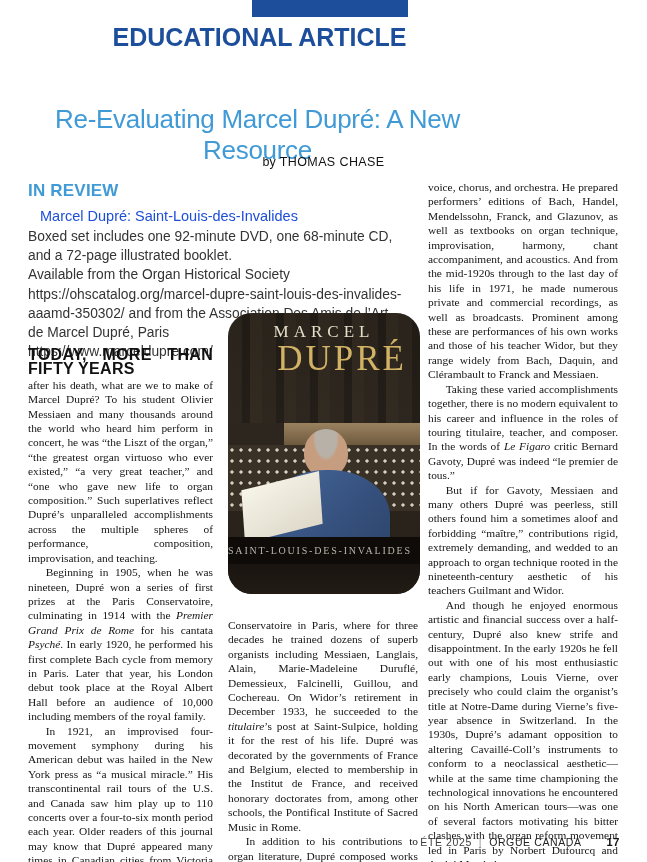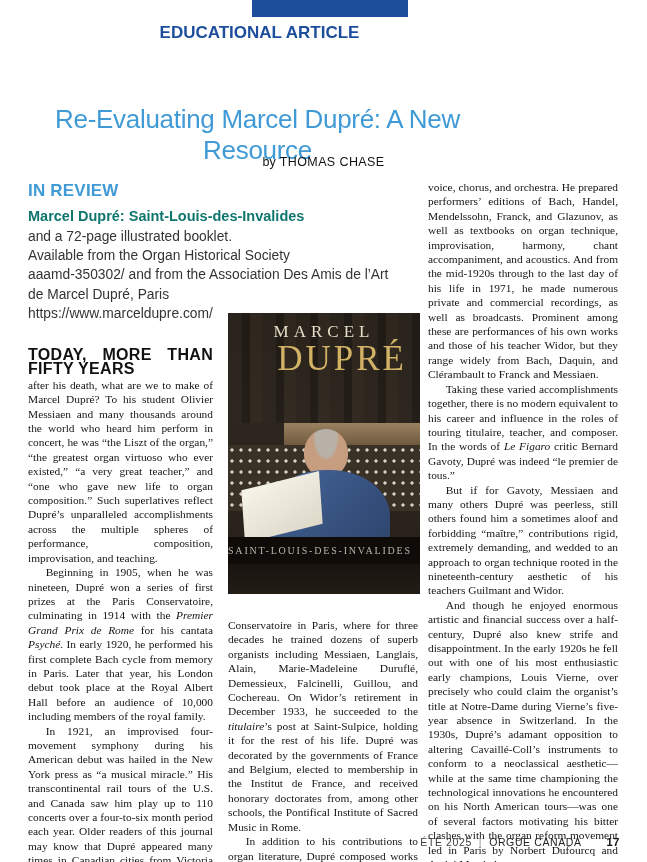--- a/index.html
+++ b/index.html
@@ -6,38 +6,38 @@
   body{
     width:647px;height:862px;position:relative;overflow:hidden;
     background:#ffffff;font-family:"Liberation Sans",sans-serif;
   }
   .banner-rect{
     position:absolute;left:252px;top:0;width:156px;height:17px;
     background:var(--navy,#1c4e9c);
   }
   .masthead{
     position:absolute;left:0;top:23px;width:519px;text-align:center;
-    font-size:17px;font-weight:700;letter-spacing:0px;color:var(--navy,#1c4e9c);
+    font-size:25px;font-weight:700;letter-spacing:0px;color:var(--navy,#1c4e9c);
   }
   .article-title{
     position:absolute;left:0;top:104px;width:515px;text-align:center;
     font-size:26px;font-weight:400;letter-spacing:-0.3px;color:var(--lblue,#3f9ad6);
   }
   .byline{
     position:absolute;left:0;top:155px;width:647px;text-align:center;
     font-size:12.5px;color:#121212;letter-spacing:0.2px;
   }
   .byline .author{letter-spacing:0.4px;}
   .review{position:absolute;left:28px;top:181px;width:400px;}
   .review-heading{
     font-size:17px;font-weight:700;color:var(--lblue,#3f9ad6);
     margin:0 0 7px 0;letter-spacing:0.2px;
   }
   .review-title{
-    font-size:14.5px;font-weight:700;color:#0f766e;margin:0 0 3px 0;
+    font-size:14.5px;font-weight:400;color:#1d4ed8;margin:0 0 3px 12px;
   }
   .review-details{font-size:13.8px;color:#343434;line-height:19.2px;}
   .review-details div{white-space:nowrap;}
 
   .bodycol{
     position:absolute;
     font-family:"Liberation Serif",serif;font-size:11.4px;line-height:14.4px;
     color:#141414;text-align:justify;
   }
   .bodycol p{margin:0;text-indent:1.55em;}
@@ -50,20 +50,21 @@
   }
   .col1{left:28px;top:348px;width:185px;}
   .col2-text{left:228px;top:618px;width:190px;}
   .col3{left:428px;top:180px;width:190px;}
 
   
   .cover{
     position:absolute;left:228px;top:313px;width:192px;height:281px;
     background:linear-gradient(180deg,#241e18 0%,#2c261f 40%,#262019 100%);
     overflow:hidden;
+    border-radius:24px;
   }
   .cover-case{
     position:absolute;left:0;top:0;width:192px;height:110px;opacity:0.55;
     background:repeating-linear-gradient(90deg,#2e2820 0 14px,#1d1812 14px 22px,#382f24 22px 34px);
   }
   .cover-title1{
     position:absolute;left:0;top:9px;width:192px;text-align:center;
     font-family:"Liberation Serif",serif;font-size:17px;letter-spacing:5px;
     color:var(--cream,#e6dec6);
   }
@@ -128,22 +129,24 @@
 <div class="masthead">EDUCATIONAL ARTICLE</div>
 
 <div class="article-title">Re-Evaluating Marcel Dupré: A New Resource</div>
 
 <div class="byline"><span>by</span> <span class="author">THOMAS CHASE</span></div>
 
 <div class="review">
   <h2 class="review-heading">IN REVIEW</h2>
   <h3 class="review-title">Marcel Dupré: Saint-Louis-des-Invalides</h3>
   <div class="review-details">
+      <div>Boxed set includes one 92-minute DVD, one 68-minute CD,</div>
       <div>and a 72-page illustrated booklet.</div>
       <div>Available from the Organ Historical Society</div>
+      <div>https://ohscatalog.org/marcel-dupre-saint-louis-des-invalides-</div>
       <div>aaamd-350302/ and from the Association Des Amis de l’Art</div>
       <div>de Marcel Dupré, Paris</div>
       <div>https://www.marceldupre.com/</div>
     </div>
 </div>
 
 <div class="bodycol col1">
   <span class="lead-in">TODAY, MORE THAN FIFTY YEARS</span>
   <div>
       <p class="noindent"><span>after his death, what are we to make of Marcel Dupré? To his student Olivier Messiaen and many thousands around the world who heard him perform in concert, he was “the Liszt of the organ,” “the greatest organ virtuoso who ever existed,” “a very great teacher,” and “one who gave new life to organ composition.” Such superlatives reflect Dupré’s unparalleled accomplishments across the multiple spheres of performance, composition, improvisation, and teaching.</span></p>

